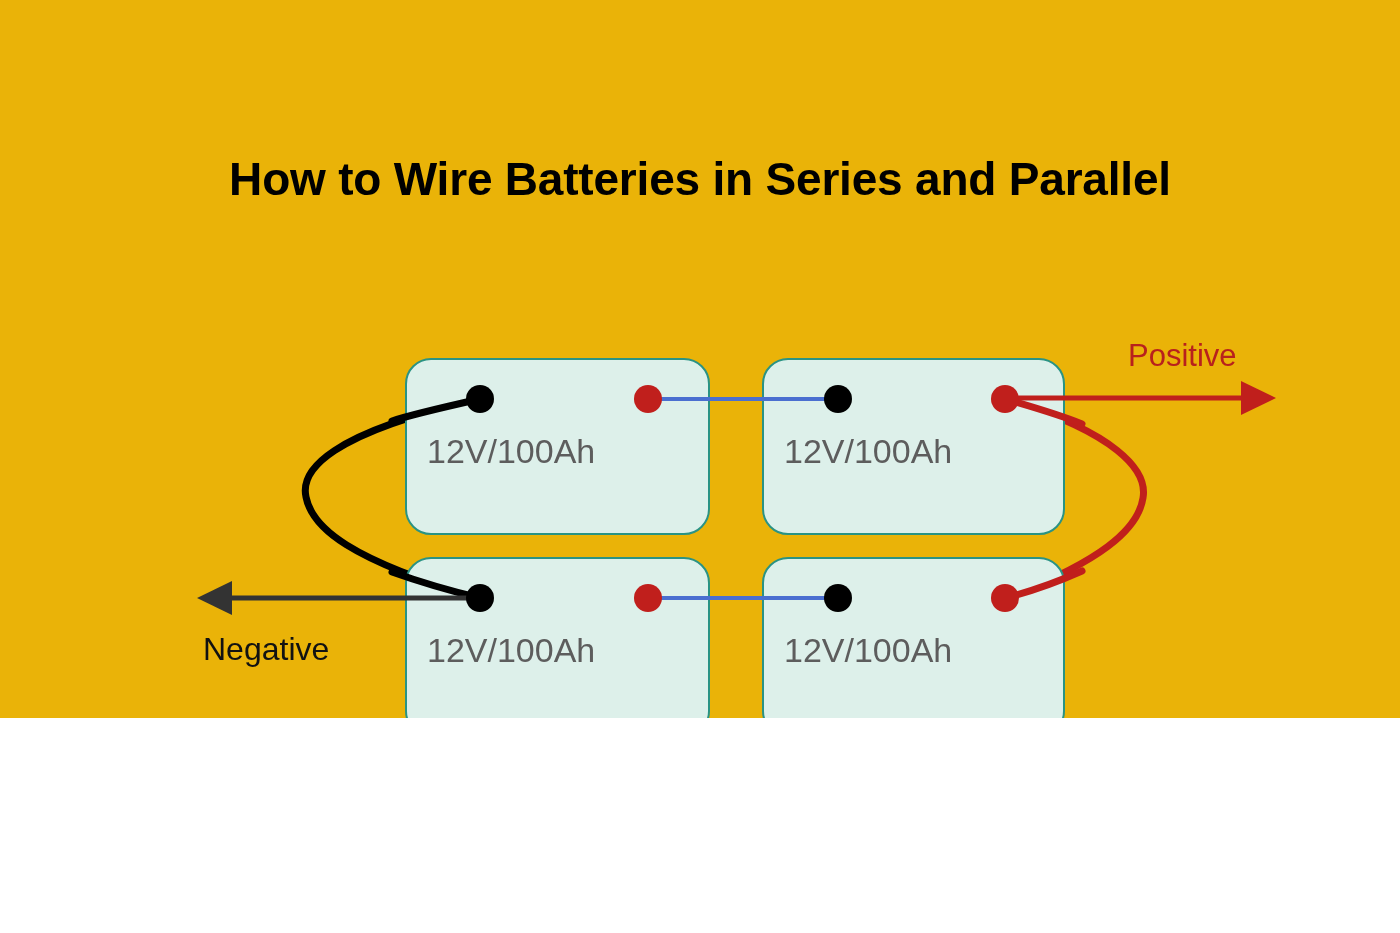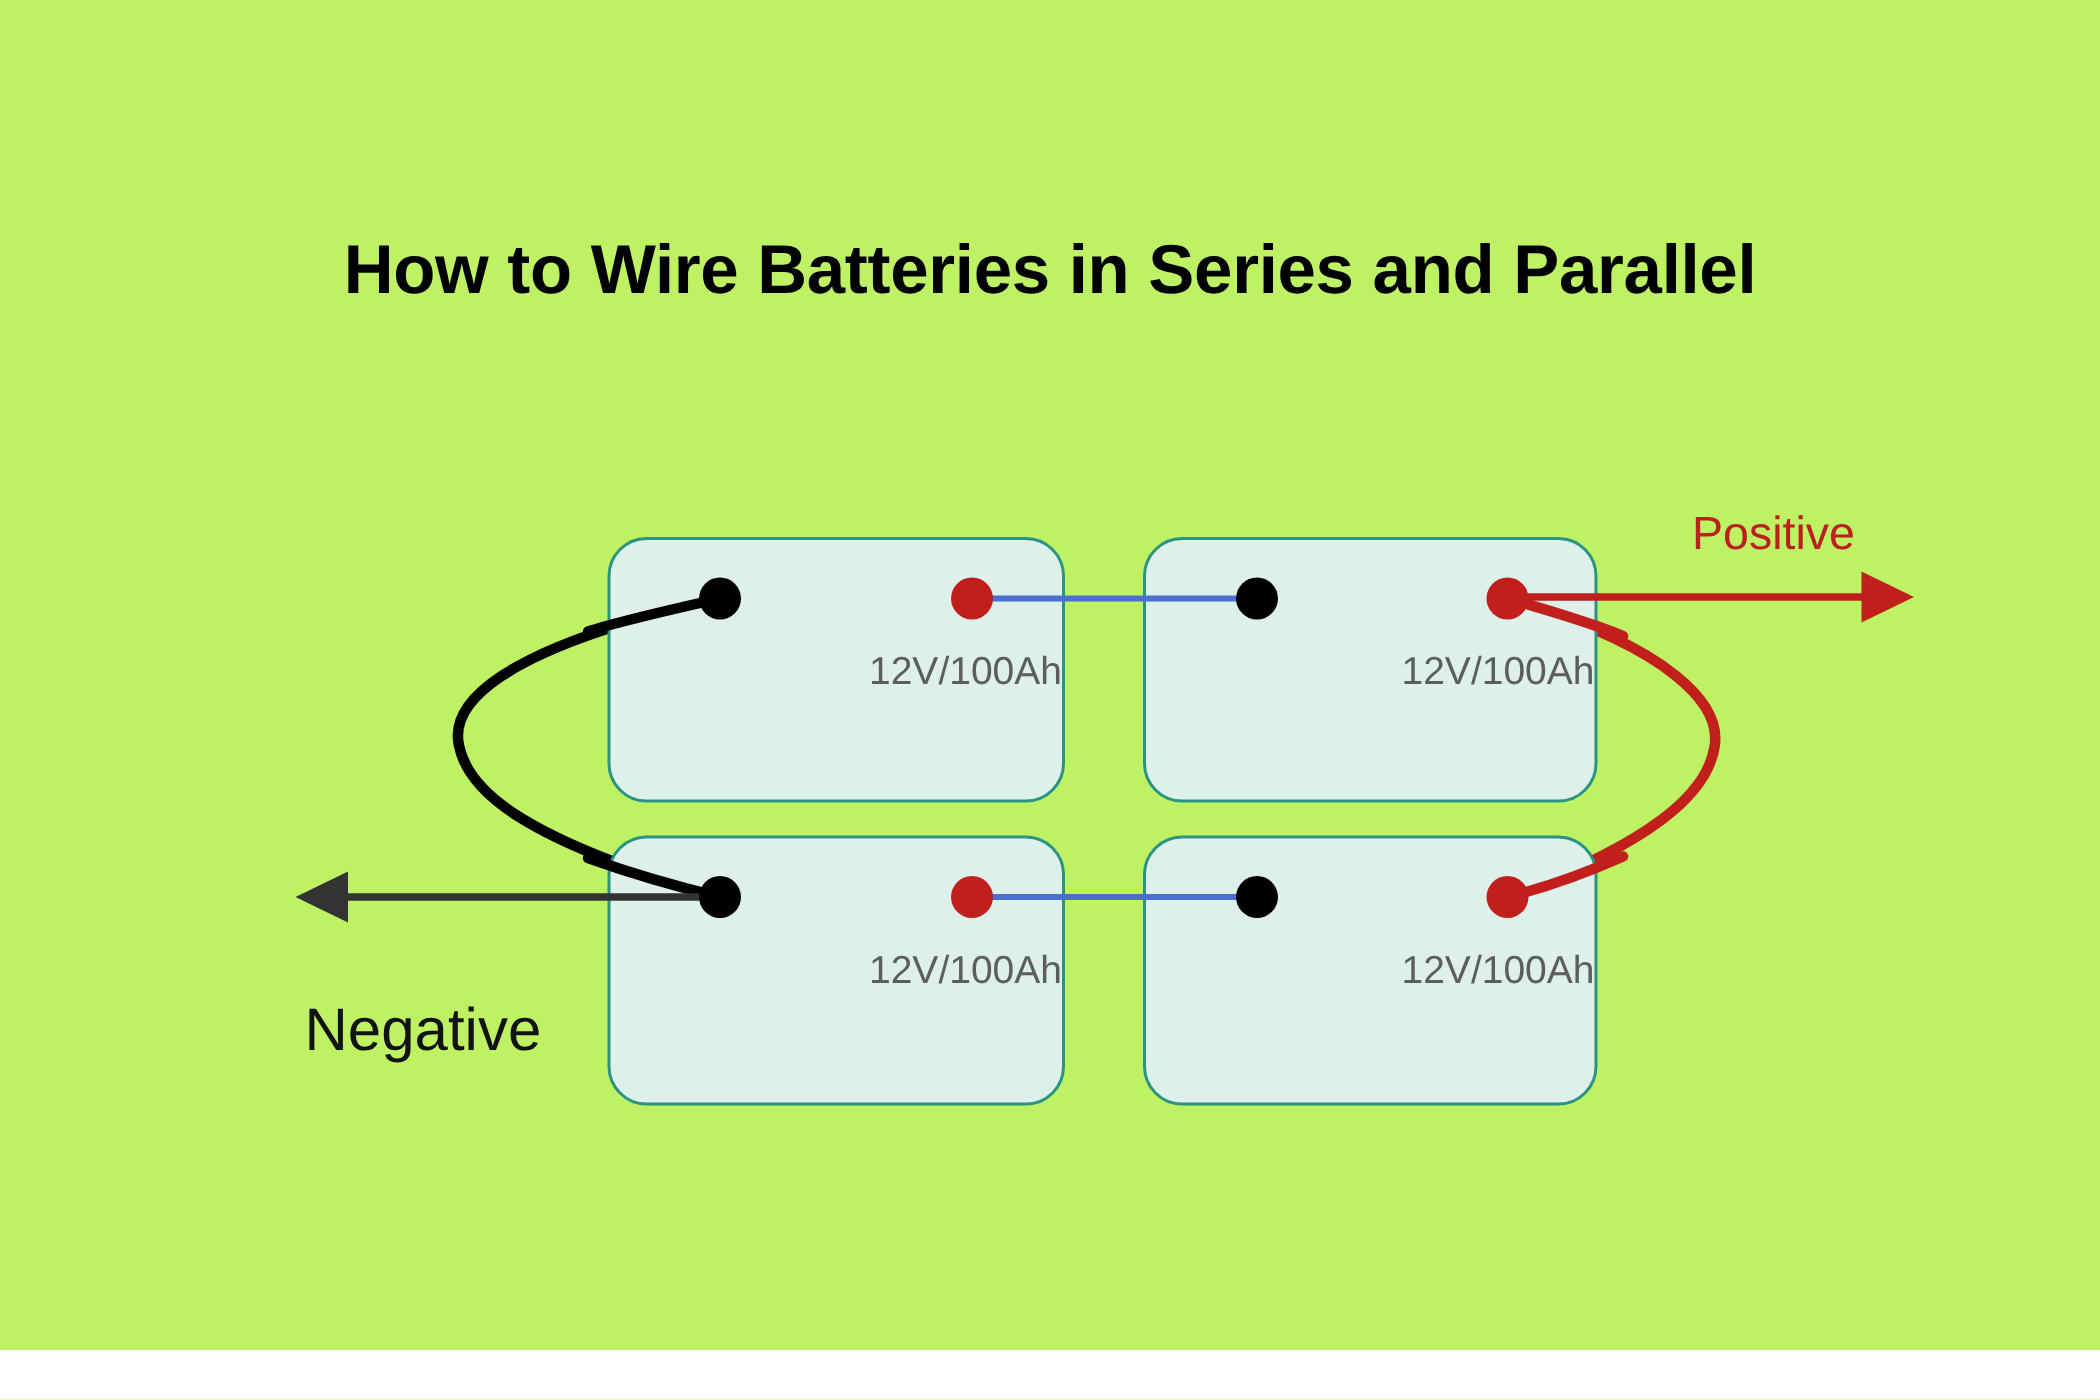--- a/index.html
+++ b/index.html
@@ -6,22 +6,22 @@
     margin: 0;
     padding: 0;
     background: #ffffff;
   }
   body {
     font-family: "Liberation Sans", sans-serif;
   }
   #canvas {
     position: relative;
     width: 1400px;
-    height: 900px;
-    background: #bef264;
+    height: 718px;
+    background: #eab308;
     overflow: hidden;
     text-decoration: underline;
   }
   #diagram-title {
     position: absolute;
     left: 0;
     top: 152px;
     width: 1400px;
     text-align: center;
     font-size: 46px;
@@ -41,25 +41,26 @@
     position: absolute;
     box-sizing: border-box;
     background: #ddf0ea;
     border: 2.5px solid #2a9384;
     border-radius: 26px;
   }
   .battery-label {
     position: absolute;
     left: 0;
     width: 100%;
-    text-align: right;
-    font-size: 26px;
+    text-align: left;
+    font-size: 34px;
     color: #5d5d5d;
     font-family: "Liberation Sans", sans-serif;
     white-space: nowrap;
+    padding-left: 20px;
   }
   .terminal {
     position: absolute;
     width: 28px;
     height: 28px;
     border-radius: 50%;
   }
   .terminal.negative-terminal { background: #000000; }
   .terminal.positive-terminal { background: #c01f1c; }
   .axis-label {
@@ -69,22 +70,22 @@
     text-align: right;
   }
   #positive-label {
     left: 1128px;
     top: 338px;
     font-size: 31px;
     color: #b8211d;
   }
   #negative-label {
     left: 203px;
-    top: 665px;
-    font-size: 40px;
+    top: 631px;
+    font-size: 32px;
     color: #121212;
   }
 </style>
 </head>
 <body>
 
 <div id="canvas">
 
   <div id="diagram-title">How to Wire Batteries in Series and Parallel</div>
 

